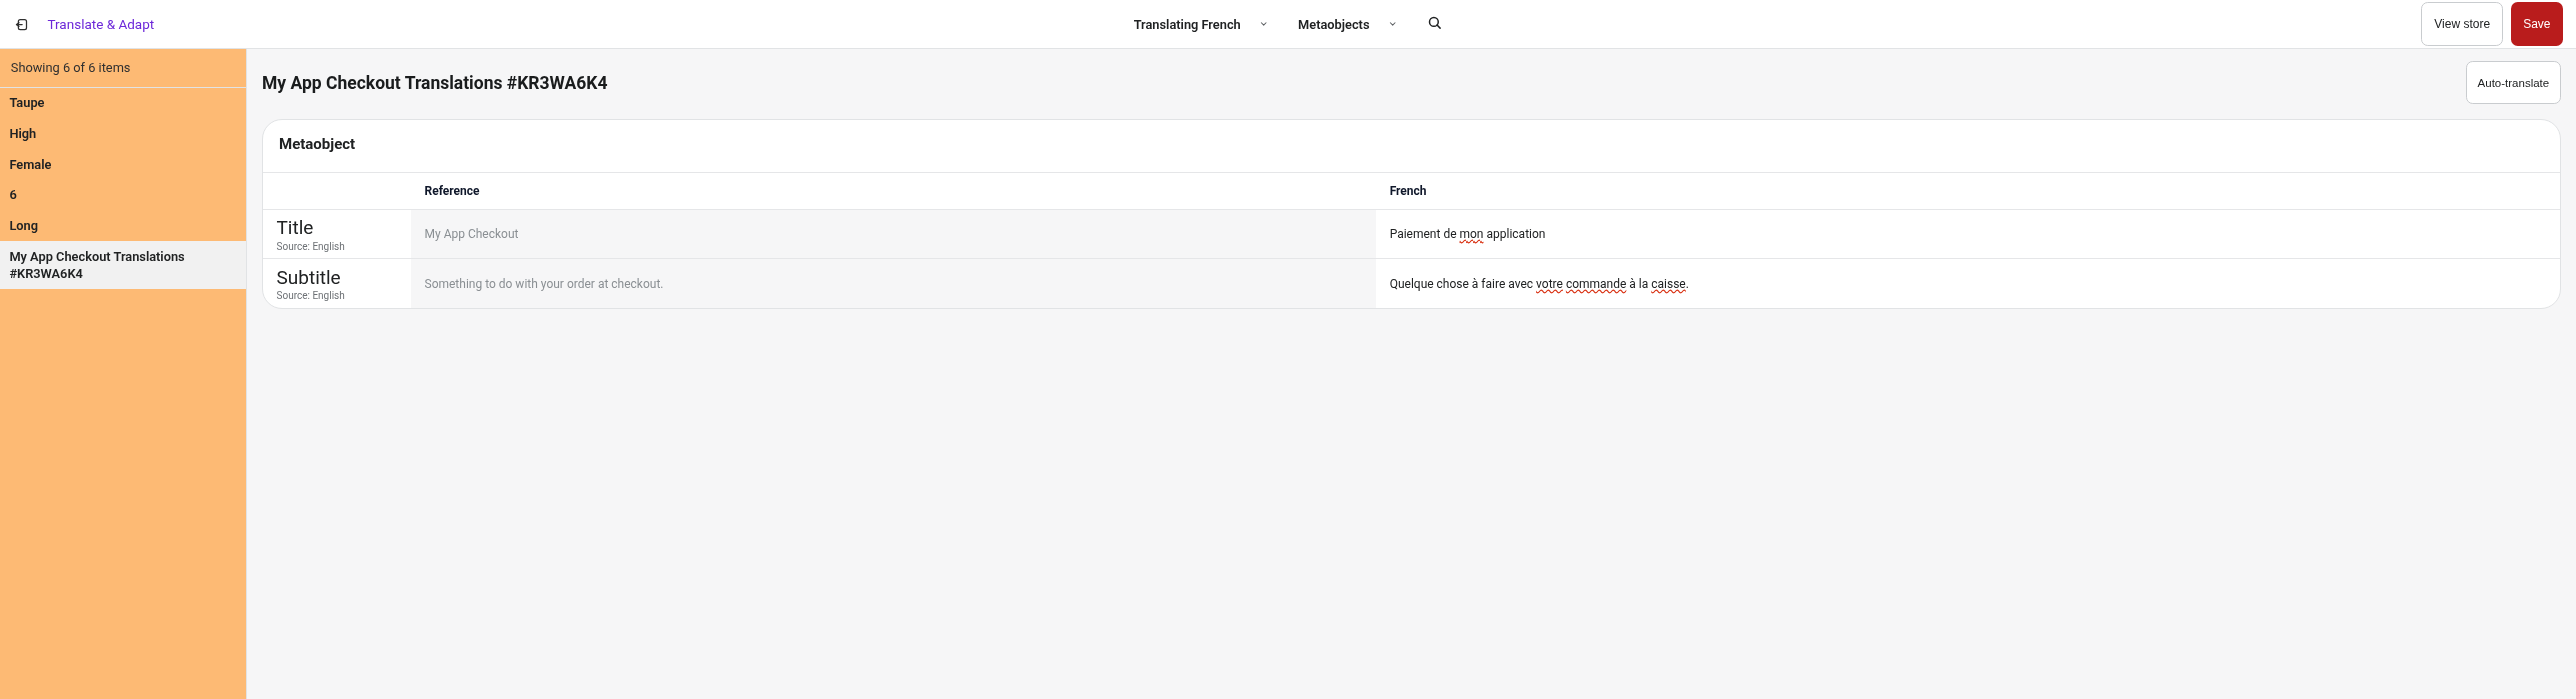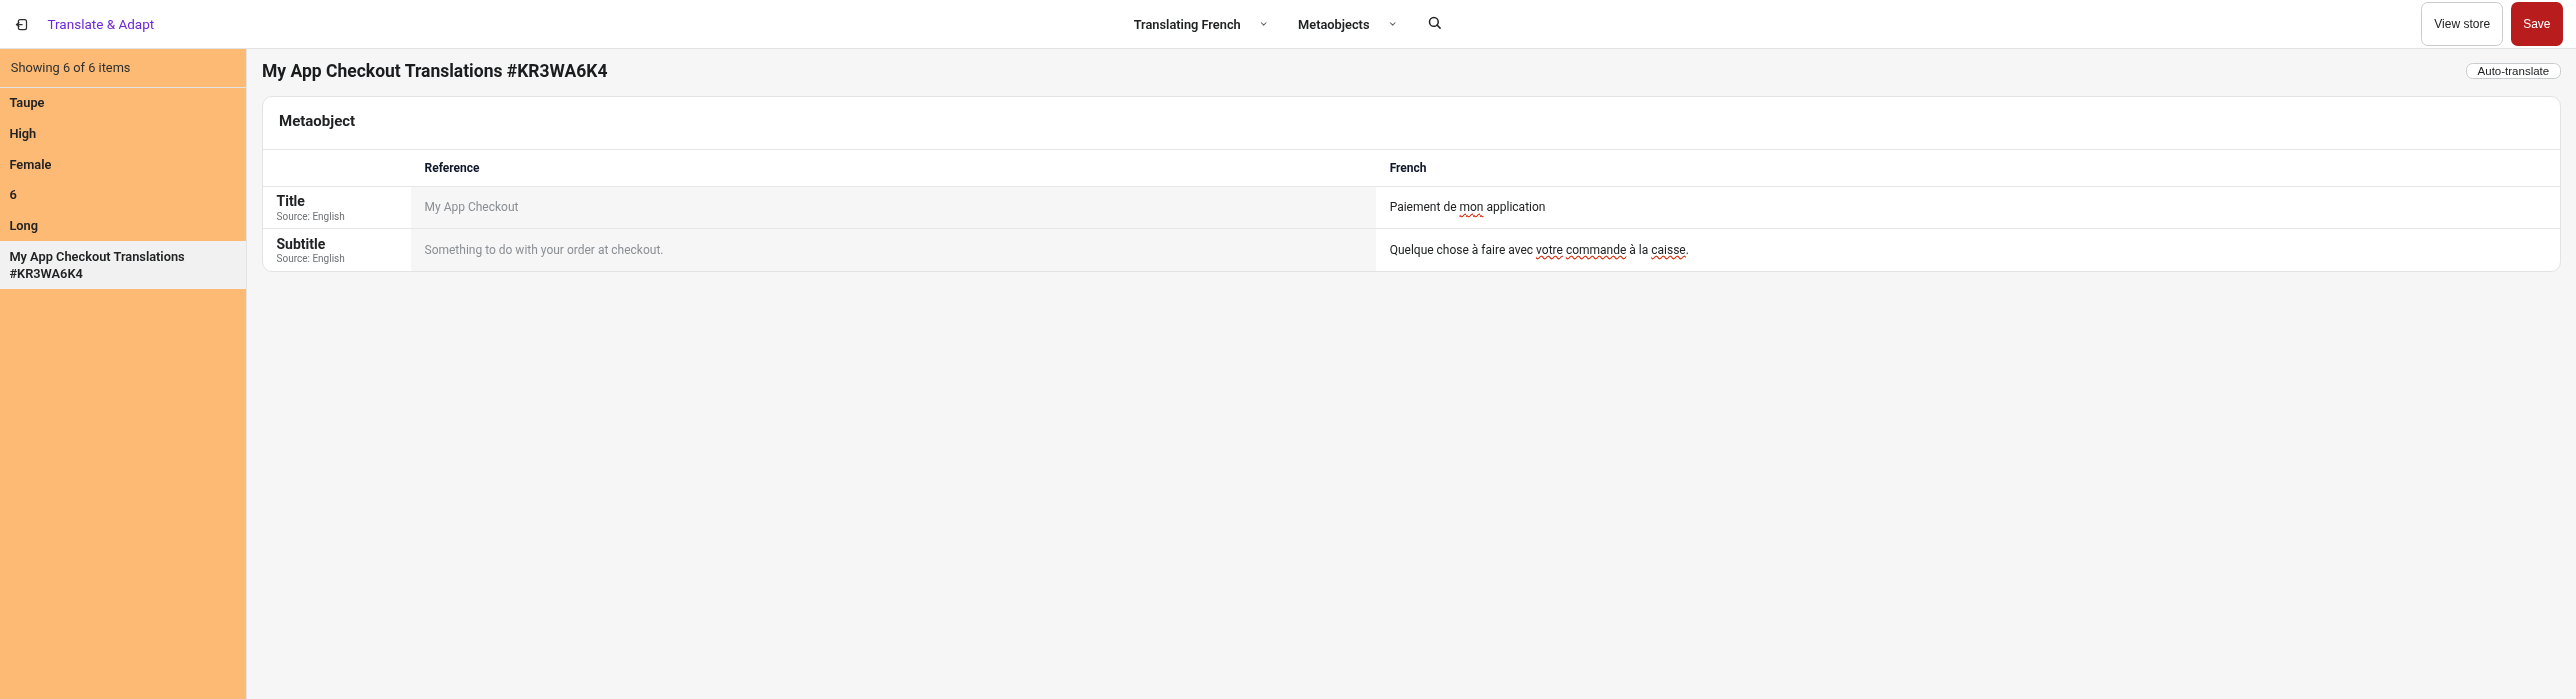--- a/index.html
+++ b/index.html
@@ -129,35 +129,35 @@
     align-items: center;
     justify-content: space-between;
     margin-bottom: 15px;
   }
   .page-title {
     font-size: 17.5px;
     font-weight: 700;
     color: #1a1c1d;
   }
   .btn-small {
-    height: 16px;
+    height: 43px;
     padding: 0 10.8px;
     border-radius: 6.7px;
     font-size: 11.5px;
     font-weight: 500;
     border: 0.7px solid #c9cccf;
     background: #fff;
     color: #202223;
     cursor: pointer;
   }
 
   .card {
     background: #fff;
     border: 0.7px solid #e1e3e5;
-    border-radius: 10px;
+    border-radius: 20px;
     overflow: hidden;
   }
   .card-title {
     font-size: 15px;
     font-weight: 700;
     padding: 15px 16px 19px 16px;
   }
   .tbl {
     width: 100%;
     border-collapse: collapse;
@@ -171,21 +171,21 @@
   .tbl th {
     font-weight: 700;
     color: #0f172a;
     padding: 10.8px 13.5px;
     background: #fff;
   }
   .col-field { width: 148px; padding: 6.7px 13.5px; }
   .col-ref   { background: #f6f6f7; color: #8a8f93; }
   .col-trg   { }
 
-  .field-name { font-size: 14px; color: #202223; font-weight: bold; }
+  .field-name { font-size: 19px; color: #202223; }
   .field-src  { font-size: 10px; color: #6d7175; margin-top: 1.3px; }
 
   td.col-ref { padding: 10.8px 13.5px; }
   td.col-trg { padding: 10.8px 13.5px; }
 
   .spellsquiggle {
     text-decoration: underline wavy #d82c0d;
     text-decoration-skip-ink: none;
   }
 </style>

